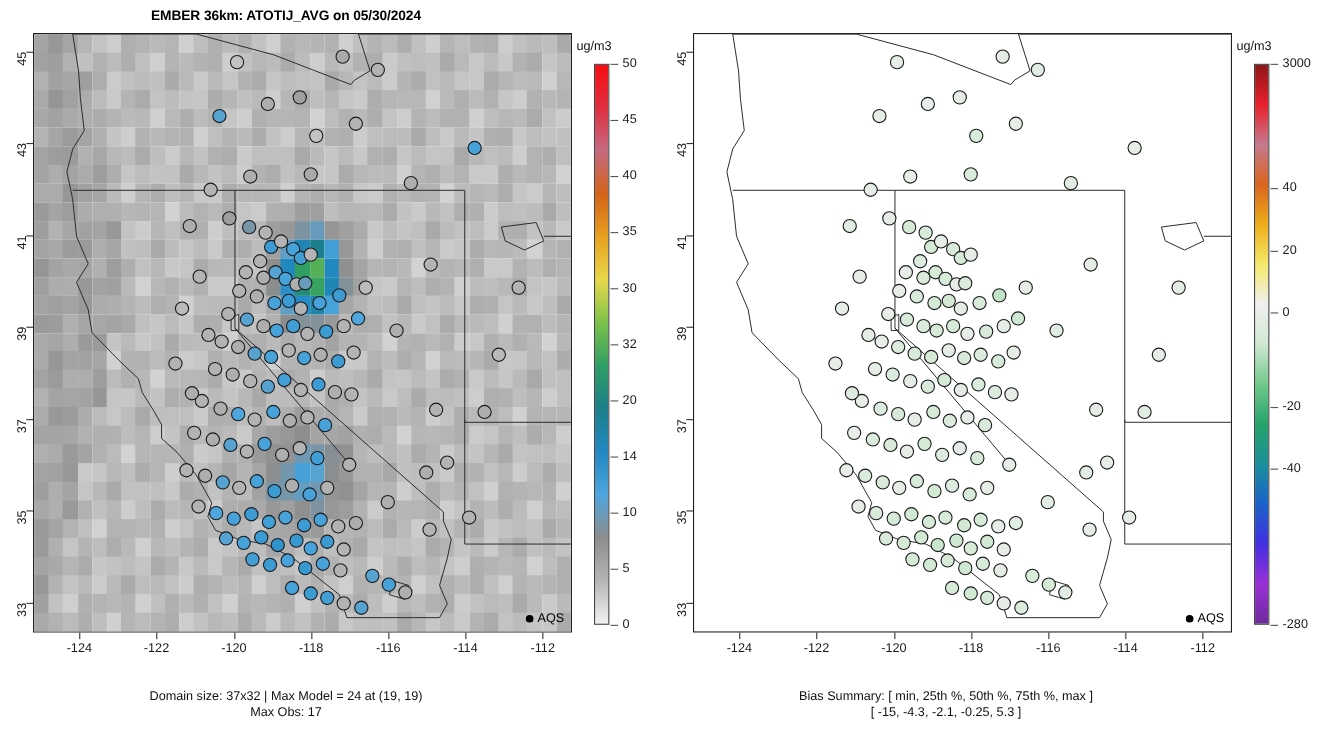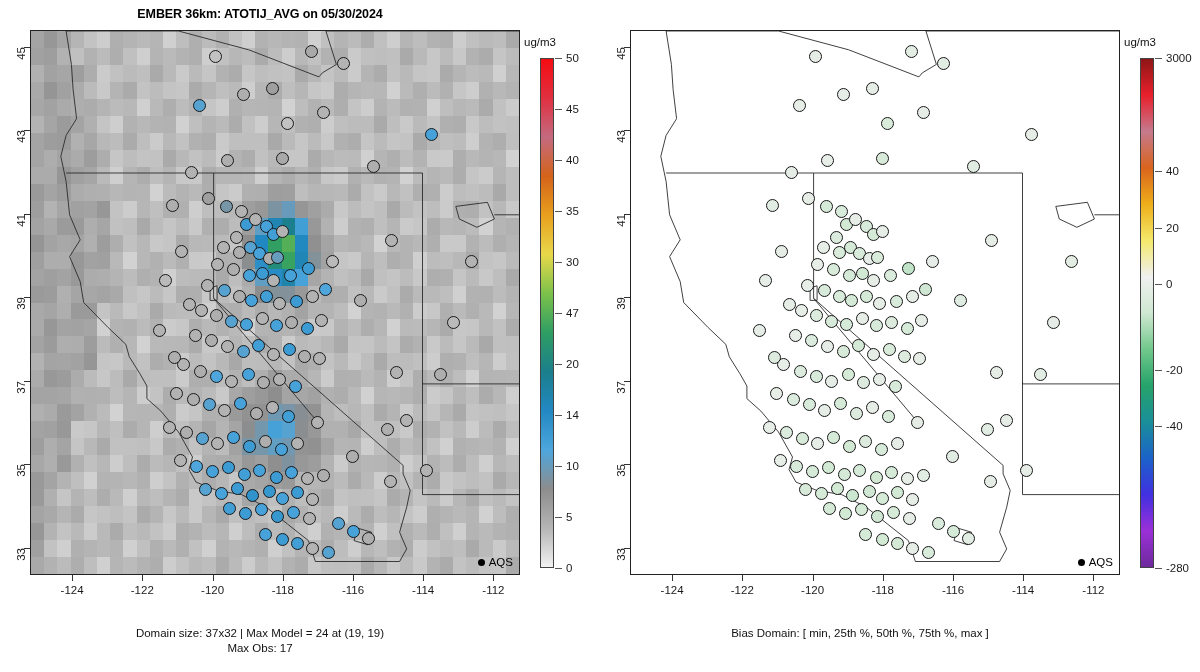--- a/index.html
+++ b/index.html
@@ -1452,21 +1452,21 @@
         <div class="cbar-lab" style="top:510.0px">0</div>
         <div class="cbar-tick" style="top:459.0px"></div>
         <div class="cbar-lab" style="top:459.0px">5</div>
         <div class="cbar-tick" style="top:408.0px"></div>
         <div class="cbar-lab" style="top:408.0px">10</div>
         <div class="cbar-tick" style="top:357.0px"></div>
         <div class="cbar-lab" style="top:357.0px">14</div>
         <div class="cbar-tick" style="top:306.0px"></div>
         <div class="cbar-lab" style="top:306.0px">20</div>
         <div class="cbar-tick" style="top:255.0px"></div>
-        <div class="cbar-lab" style="top:255.0px">47</div>
+        <div class="cbar-lab" style="top:255.0px">32</div>
         <div class="cbar-tick" style="top:204.0px"></div>
         <div class="cbar-lab" style="top:204.0px">30</div>
         <div class="cbar-tick" style="top:153.0px"></div>
         <div class="cbar-lab" style="top:153.0px">35</div>
         <div class="cbar-tick" style="top:102.0px"></div>
         <div class="cbar-lab" style="top:102.0px">40</div>
         <div class="cbar-tick" style="top:51.0px"></div>
         <div class="cbar-lab" style="top:51.0px">45</div>
         <div class="cbar-tick" style="top:0.0px"></div>
         <div class="cbar-lab" style="top:0.0px">50</div>
@@ -1688,17 +1688,18 @@
         <div class="cbar-lab" style="top:226.4px">0</div>
         <div class="cbar-tick" style="top:169.8px"></div>
         <div class="cbar-lab" style="top:169.8px">20</div>
         <div class="cbar-tick" style="top:113.2px"></div>
         <div class="cbar-lab" style="top:113.2px">40</div>
         <div class="cbar-tick" style="top:0.0px"></div>
         <div class="cbar-lab" style="top:0.0px">3000</div>
       </div>
 
     <div class="caption">
-      <div>Bias Domain: [ min, 25th %, 50th %, 75th %, max ]</div>
+      <div>Bias Summary: [ min, 25th %, 50th %, 75th %, max ]</div>
+      <div>[ -15,   -4.3,   -2.1,   -0.25,   5.3 ]</div>
     </div>
   </div>
 
 </div>
 
 </body></html>

